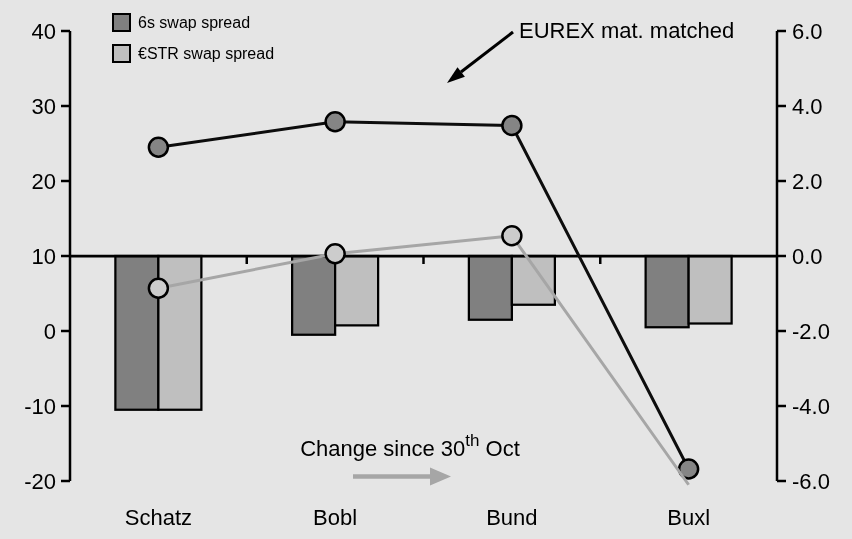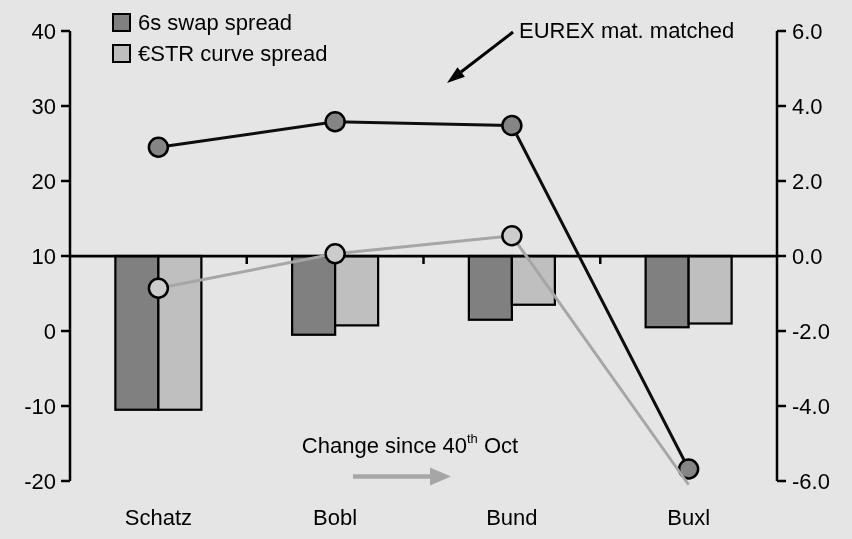--- a/index.html
+++ b/index.html
@@ -5,24 +5,24 @@
   html,body{margin:0;padding:0;background:#ffffff;}
   .stage{
     position:relative;width:852px;height:539px;background:#e5e5e5;overflow:hidden;
     font-family:"Liberation Sans", sans-serif;color:#000;
   }
   svg{position:absolute;left:0;top:0;}
   svg text{font-family:"Liberation Sans", sans-serif;fill:#000;}
   .legend{position:absolute;left:112px;top:11px;}
   .legend-row{display:flex;align-items:center;margin-bottom:8px;}
   .legend-swatch{width:15px;height:15px;border:2px solid #000;margin-right:7px;flex:0 0 auto;}
-  .legend-label{font-size:22px;line-height:23px;white-space:nowrap;}
+  .legend-label{font-size:16px;line-height:23px;white-space:nowrap;}
   .eurex-note{position:absolute;left:519px;top:17px;font-size:22px;line-height:27px;white-space:nowrap;}
   .change-note{position:absolute;left:270px;top:433px;width:280px;text-align:center;font-size:22px;white-space:nowrap;}
-  .change-note sup{font-size:13px;position:relative;top:-2px;}
+  .change-note sup{font-size:17px;position:relative;top:-2px;}
 </style>
 </head>
 <body>
 
 <div class="stage">
   <svg id="chart-svg" width="852" height="539" viewBox="0 0 852 539">
       <g>
         <rect x="115.375" y="256" width="43" height="153.75" fill="#808080" stroke="#000" stroke-width="2.25"></rect>
         <rect x="292.125" y="256" width="43" height="78.75" fill="#808080" stroke="#000" stroke-width="2.25"></rect>
         <rect x="468.875" y="256" width="43" height="63.75" fill="#808080" stroke="#000" stroke-width="2.25"></rect>
@@ -101,22 +101,22 @@
       </g>
     </svg>
 
   <div class="legend" id="legend">
       <div class="legend-row">
         <span class="legend-swatch" style="background: rgb(128, 128, 128);"></span>
         <span class="legend-label">6s swap spread</span>
       </div>
       <div class="legend-row">
         <span class="legend-swatch" style="background: rgb(191, 191, 191);"></span>
-        <span class="legend-label">€STR curve spread</span>
+        <span class="legend-label">€STR swap spread</span>
       </div>
     </div>
 
   <div class="eurex-note">
     <div>EUREX mat. matched</div>
   </div>
 
-  <div class="change-note"><span>Change since 40</span><sup>th</sup><span> Oct</span></div>
+  <div class="change-note"><span>Change since 30</span><sup>th</sup><span> Oct</span></div>
 </div>
 
 </body></html>

